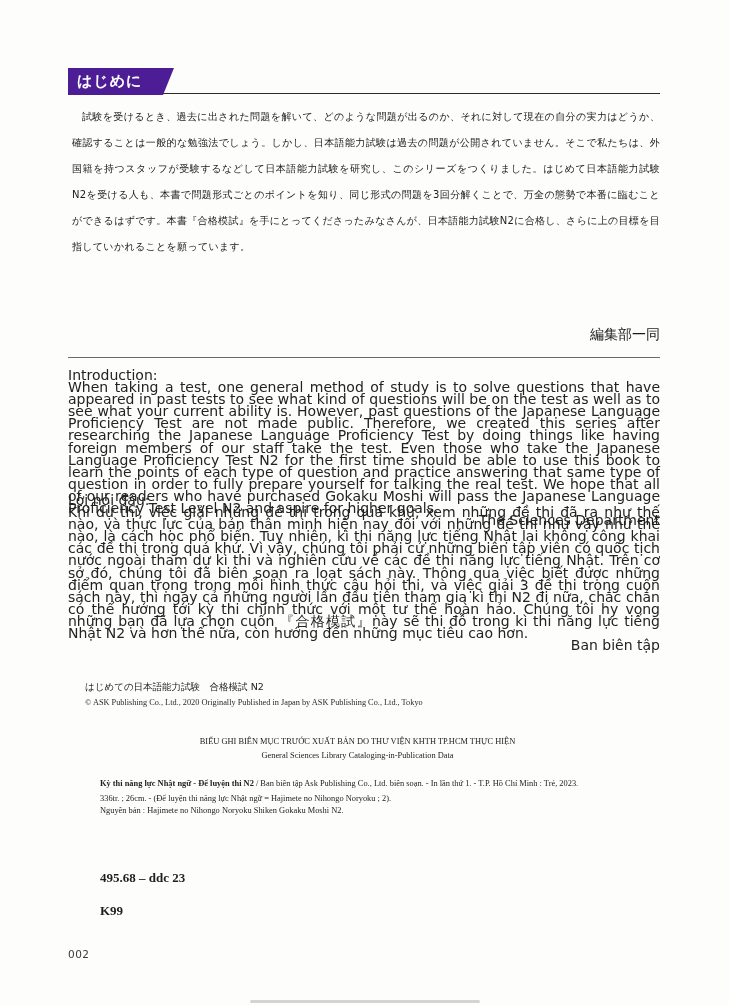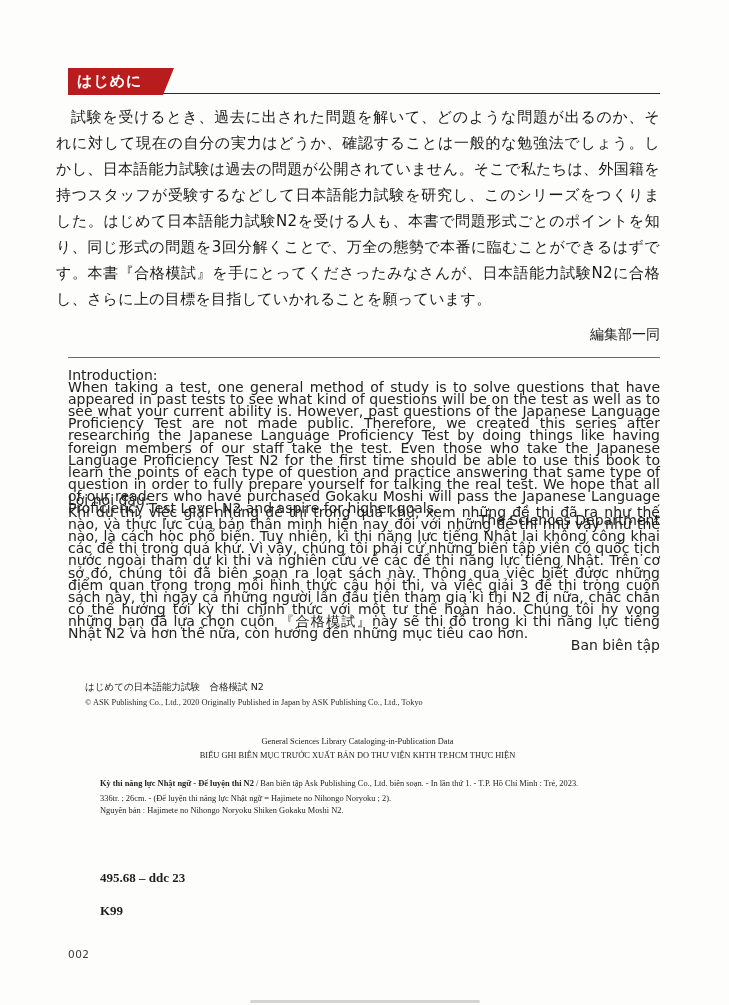--- a/index.html
+++ b/index.html
@@ -19,35 +19,35 @@
     position: absolute;
     left: 68px; right: 69px; top: 68px;
     height: 26px;
     border-bottom: 1px solid #2a2a2a;
   }
   .title-box {
     position: absolute;
     left: 0; top: 0;
     height: 27px;
     width: 106px;
-    background: #b91c1c;
+    background: #4c1d95;
     color: #ffffff;
     font-weight: bold;
     font-size: 15px;
     letter-spacing: 1px;
     display: flex;
     align-items: center;
     padding-left: 9px;
     clip-path: polygon(0 0, 100% 0, calc(100% - 11px) 100%, 0 100%);
   }
   
   .jp-body {
     position: absolute;
-    left: 56px; right: 69px; top: 104px;
-    font-size: 15px;
+    left: 72px; right: 69px; top: 104px;
+    font-size: 10px;
     line-height: 26px;
     text-align: justify;
     text-indent: 1em;
     letter-spacing: 0.3px;
   }
   .jp-sign {
     position: absolute;
     left: 68px; right: 69px; top: 326px;
     font-size: 14px;
     text-align: right;
@@ -154,22 +154,22 @@
     <p class="body">Khi dự thi, việc giải những đề thi trong quá khứ, xem những đề thi đã ra như thế nào, và thực lực của bản thân mình hiện nay đối với những đề thi như vậy như thế nào, là cách học phổ biến. Tuy nhiên, kì thi năng lực tiếng Nhật lại không công khai các đề thi trong quá khứ. Vì vậy, chúng tôi phải cử những biên tập viên có quốc tịch nước ngoài tham dự kì thi và nghiên cứu về các đề thi năng lực tiếng Nhật. Trên cơ sở đó, chúng tôi đã biên soạn ra loạt sách này. Thông qua việc biết được những điểm quan trọng trong mỗi hình thức câu hỏi thi, và việc giải 3 đề thi trong cuốn sách này, thì ngay cả những người lần đầu tiên tham gia kì thi N2 đi nữa, chắc chắn có thể hướng tới kỳ thi chính thức với một tư thế hoàn hảo. Chúng tôi hy vọng những bạn đã lựa chọn cuốn 『合格模試』này sẽ thi đỗ trong kì thi năng lực tiếng Nhật N2 và hơn thế nữa, còn hướng đến những mục tiêu cao hơn.</p>
     <p class="sign-right">Ban biên tập</p>
   </div>
 
   <div class="colophon">
     <p class="book-title">はじめての日本語能力試験　合格模試 N2</p>
     <p class="copyright">© ASK Publishing Co., Ltd., 2020 Originally Published in Japan by ASK Publishing Co., Ltd., Tokyo</p>
   </div>
 
   <div class="cip">
+    <p class="cip-header">BIỂU GHI BIÊN MỤC TRƯỚC XUẤT BẢN DO THƯ VIỆN KHTH TP.HCM THỰC HIỆN</p>
     <p class="cip-header">General Sciences Library Cataloging-in-Publication Data</p>
-    <p class="cip-header">BIỂU GHI BIÊN MỤC TRƯỚC XUẤT BẢN DO THƯ VIỆN KHTH TP.HCM THỰC HIỆN</p>
     <div class="cip-entries">
       <p class="cip-entry"><span class="bold">Kỳ thi năng lực Nhật ngữ - Để luyện thi N2</span><span> / Ban biên tập Ask Publishing Co., Ltd. biên soạn. - In lần thứ 1. - T.P. Hồ Chí Minh : Trẻ, 2023.</span></p>
       <p class="cip-entry gap">336tr. ; 26cm. - (Để luyện thi năng lực Nhật ngữ = Hajimete no Nihongo Noryoku ; 2).</p>
       <p class="cip-entry">Nguyên bản : Hajimete no Nihongo Noryoku Shiken Gokaku Moshi N2.</p>
     </div>
   </div>
 
   <div class="ddc-block">
     <p>495.68 – ddc 23</p>
     <p>K99</p>

